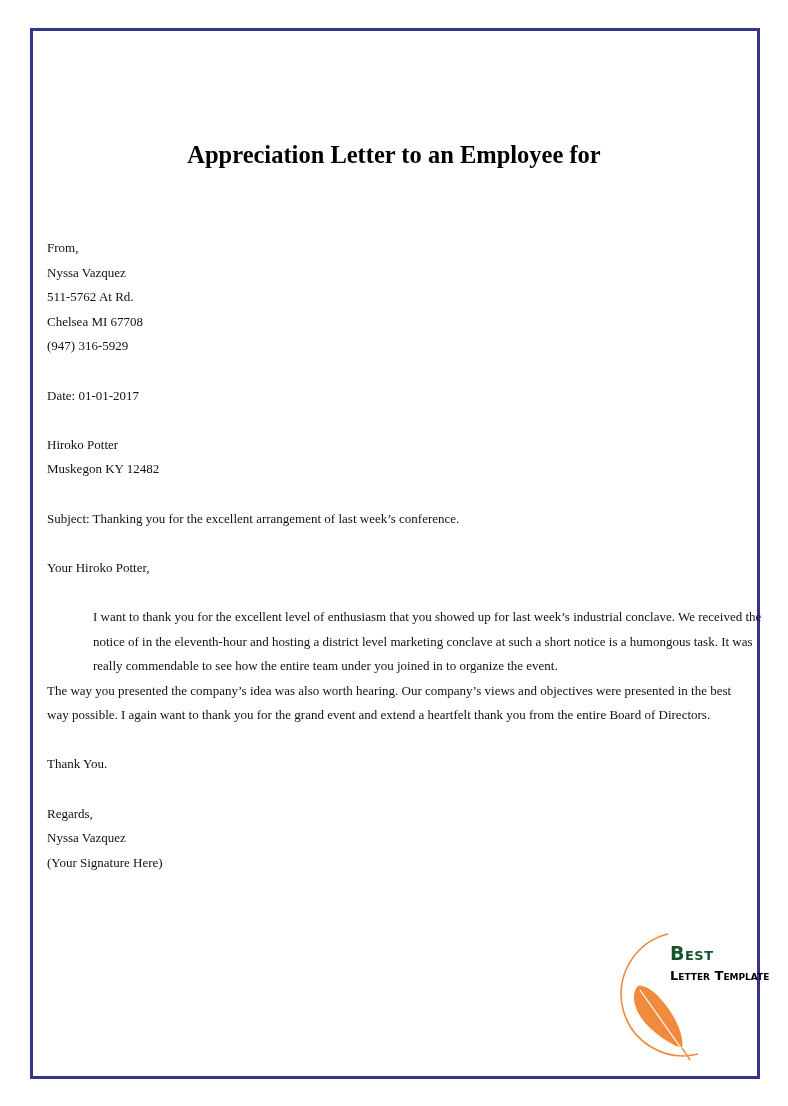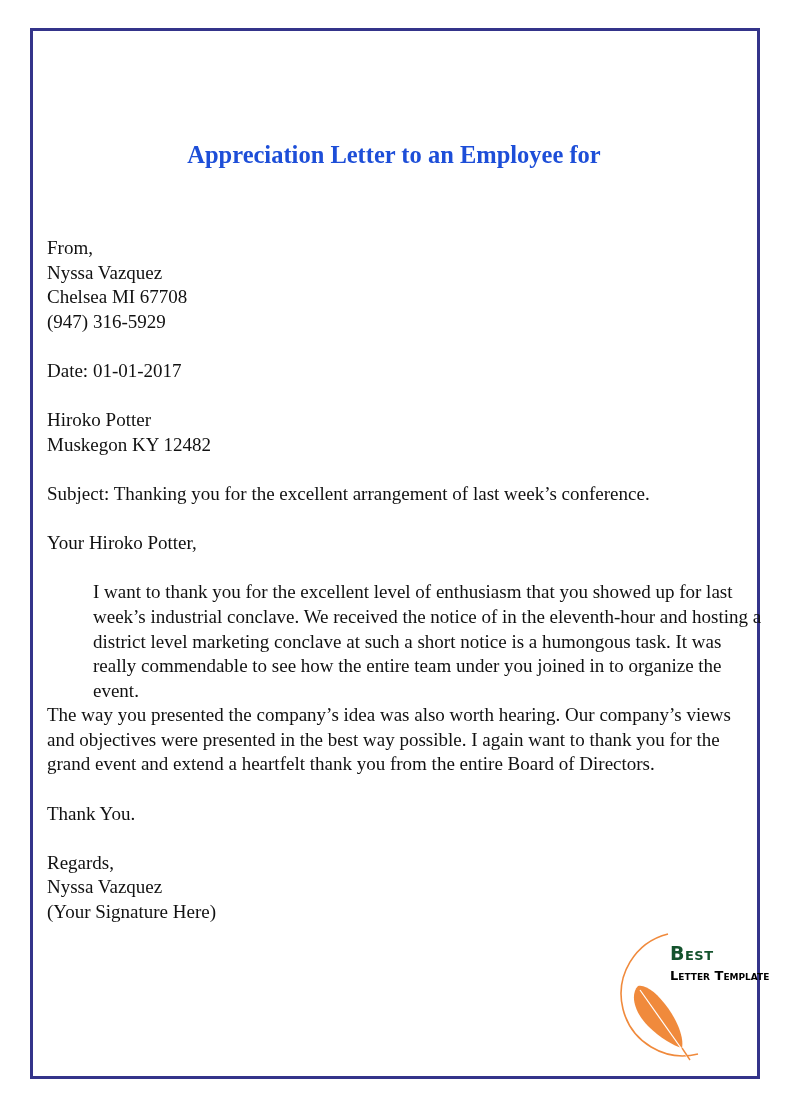--- a/index.html
+++ b/index.html
@@ -26,28 +26,28 @@
     }
     .title {
       position: absolute;
       left: 0;
       width: 788px;
       top: 139px;
       text-align: center;
       font-weight: bold;
       font-size: 24.5px;
       line-height: 32px;
-      color: #1d4ed8;
+      color: #000000;
     }
     .body-text {
       position: absolute;
       left: 47px;
       top: 236px;
       width: 700px;
-      font-size: 19px;
+      font-size: 13px;
       line-height: 24.6px;
       color: #111;
     }
     .line { display: block; white-space: nowrap; }
     .gap { display: block; height: 24.6px; }
     .para { display: block; white-space: normal; }
     .logo {
       position: absolute;
       left: 608px;
       top: 930px;
@@ -83,20 +83,21 @@
 <div class="page-frame"></div>
 
 <div class="title">
   <span class="line">Appreciation Letter to an Employee for</span>
 </div>
 
 <div class="body-text">
   <div>
     <span class="line">From,</span>
     <span class="line">Nyssa Vazquez</span>
+    <span class="line">511-5762 At Rd.</span>
     <span class="line">Chelsea MI 67708</span>
     <span class="line">(947) 316-5929</span>
   </div>
   <span class="gap"></span>
   <span class="line">Date: 01-01-2017</span>
   <span class="gap"></span>
   <div>
     <span class="line">Hiroko Potter</span>
     <span class="line">Muskegon KY 12482</span>
   </div>

